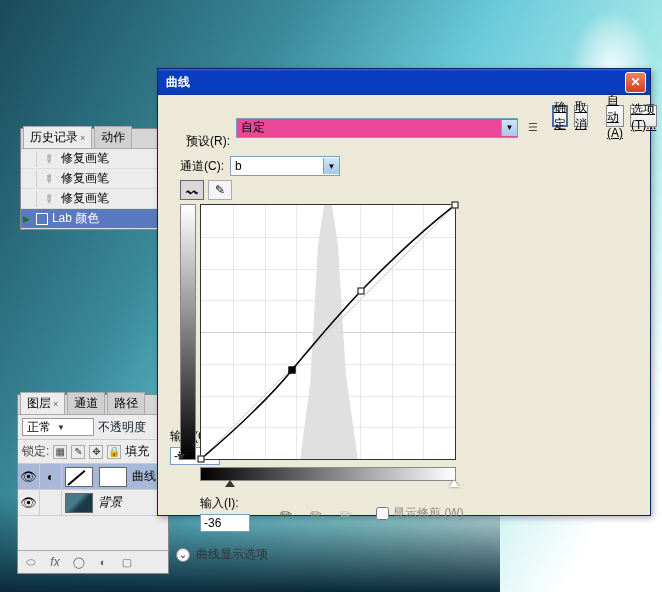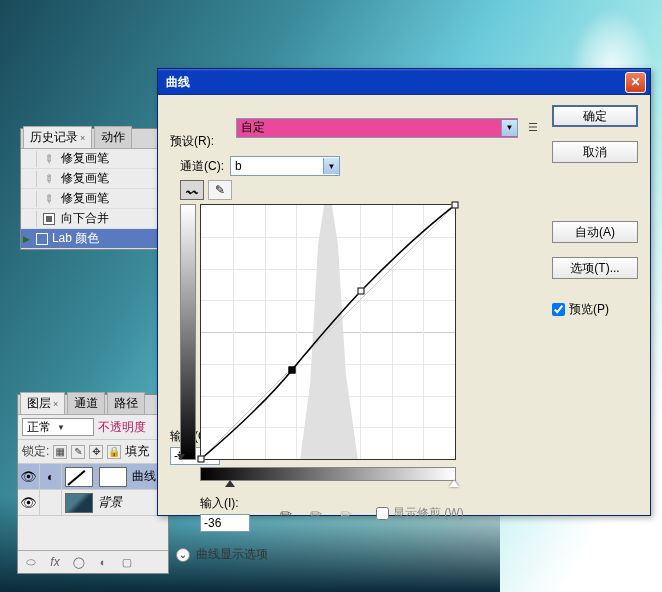--- a/index.html
+++ b/index.html
@@ -45,24 +45,24 @@
 .layers-foot { display:flex; gap:6px; padding:4px; justify-content:flex-start; border-top:1px solid #aaa;}
 .foot-ic { width:18px; height:14px; display:flex; align-items:center; justify-content:center; color:#666; font-size:11px;}
 
 
 .dialog { position:absolute; left:157px; top:68px; width:494px; height:448px; background:#ece9d8; border:1px solid #0a246a; box-shadow:2px 2px 6px rgba(0,0,0,.3); }
 .titlebar { height:26px; background:linear-gradient(to bottom,#3a6ee0 0%,#0a3cc0 8%,#0a3cc0 92%,#083090 100%); display:flex; align-items:center; padding:0 4px; color:#fff; font-weight:bold; }
 .titlebar-title { flex:1; padding-left:4px; }
 .close-btn { width:21px; height:21px; background:linear-gradient(#f08060,#d04020); border:1px solid #fff; border-radius:3px; display:flex; align-items:center; justify-content:center; color:#fff; font-weight:bold; font-size:13px;}
 .dlg-body { padding:10px 12px 8px 12px; display:flex; gap:10px; }
 .dlg-left { flex:1; }
-.dlg-right { width:86px; display:flex; flex-direction:column; gap:14px; }
+.dlg-right { width:86px; display:flex; flex-direction:row; gap:6px;text-decoration:underline; }
 
 .row { display:flex; align-items:center; gap:6px; margin-bottom:6px;}
-.label { width:60px; text-align:left;margin-top:28px; }
+.label { width:60px; text-align:right;margin-top:28px; }
 .preset-select { flex:1; height:20px; border:1px solid #7e9db9; background:#ec4899; padding:0 4px; display:flex; align-items:center; justify-content:space-between;}
 .preset-select .caret { width:16px; height:16px; background:linear-gradient(#cde6f7,#a8c8e8); border-left:1px solid #7e9db9; display:flex; align-items:center; justify-content:center; font-size:8px; margin-right:-4px;}
 .menu-ic { width:18px; height:18px; display:flex; align-items:center; justify-content:center; color:#444; font-size:11px;}
 
 .channel-row { display:flex; align-items:center; gap:6px; margin-left:10px; margin-bottom:4px;}
 .channel-select { width:110px; height:20px; border:1px solid #7e9db9; background:#fff; padding:0 4px; display:flex; align-items:center; justify-content:space-between;}
 .channel-select .caret { width:16px; height:16px; background:linear-gradient(#cde6f7,#a8c8e8); border-left:1px solid #7e9db9; display:flex; align-items:center; justify-content:center; font-size:8px; margin-right:-4px;}
 
 .tools-row { display:flex; gap:4px; margin-left:10px; margin-bottom:4px; }
 .tool-btn { width:24px; height:20px; border:1px solid #aaa; background:#f4f4f4; display:flex; align-items:center; justify-content:center;}
@@ -133,27 +133,20 @@
   <div class="hist-row">
       <span class="hist-gutter"></span>
       <span class="hist-icon brush-icon">✎</span>
       <span>修复画笔</span>
     </div>
   <div class="hist-row">
       <span class="hist-gutter"></span>
       <span class="hist-icon brush-icon">✎</span>
       <span>修复画笔</span>
     </div>
-  <div class="hist-row">
-      <span class="hist-gutter"></span>
-      <span class="hist-icon">
-        <span class="merge-icon"></span>
-      </span>
-      <span>向下合并</span>
-    </div>
   <div class="hist-row sel">
       <span class="hist-play">▶</span>
       <span class="hist-bullet"></span>
       <span>Lab 颜色</span>
     </div>
 </div>
 
 <div class="layers-panel">
   <div class="panel-tabs">
     <div class="panel-tab">
@@ -165,21 +158,21 @@
       </div>
     <div class="panel-tab inactive">
         <span>路径</span>
       </div>
   </div>
   <div class="layer-controls">
     <div class="combo" style="width:72px;">
         <span>正常</span>
         <span class="caret">▼</span>
       </div>
-    <span style="color:#be185d;">不透明度</span>
+    <span style="color:#0f172a;">不透明度</span>
   </div>
   <div class="locks-row">
     <span>锁定:</span>
     <span class="lock-ic">▦</span>
     <span class="lock-ic">✎</span>
     <span class="lock-ic">✥</span>
     <span class="lock-ic">🔒</span>
     <span style="color:#000000;">填充</span>
   </div>
   <div class="layer-row sel">

